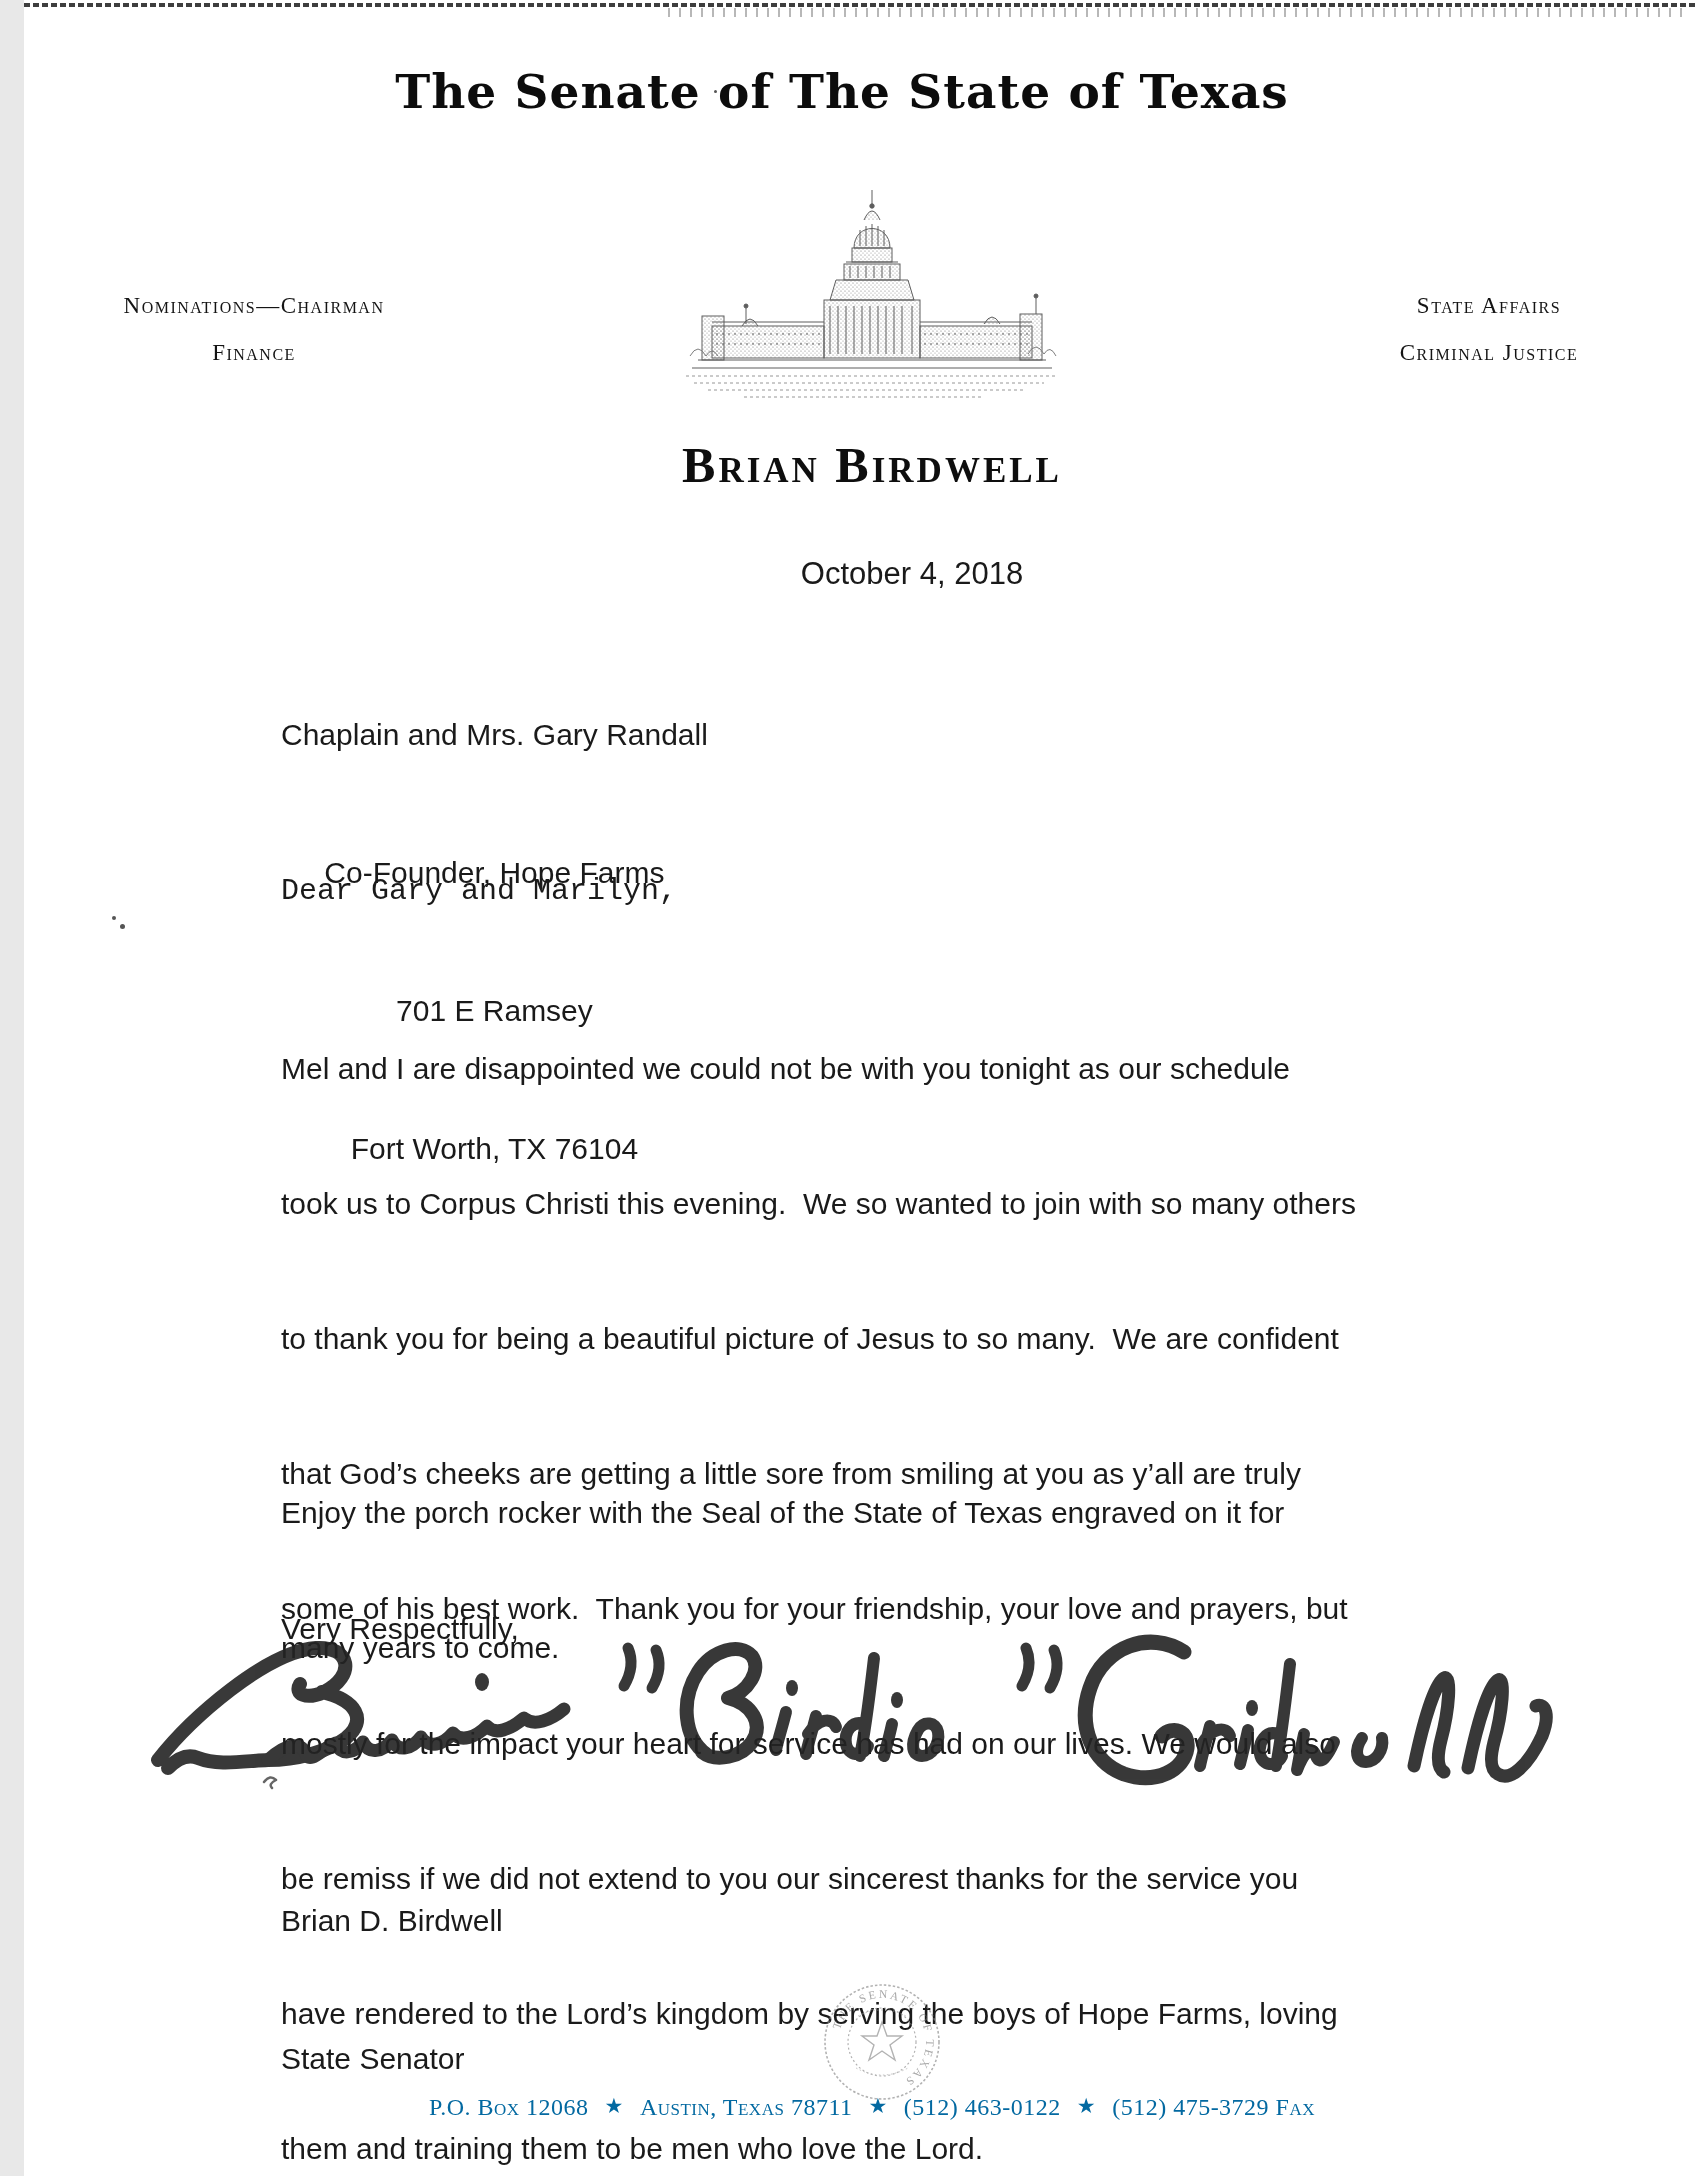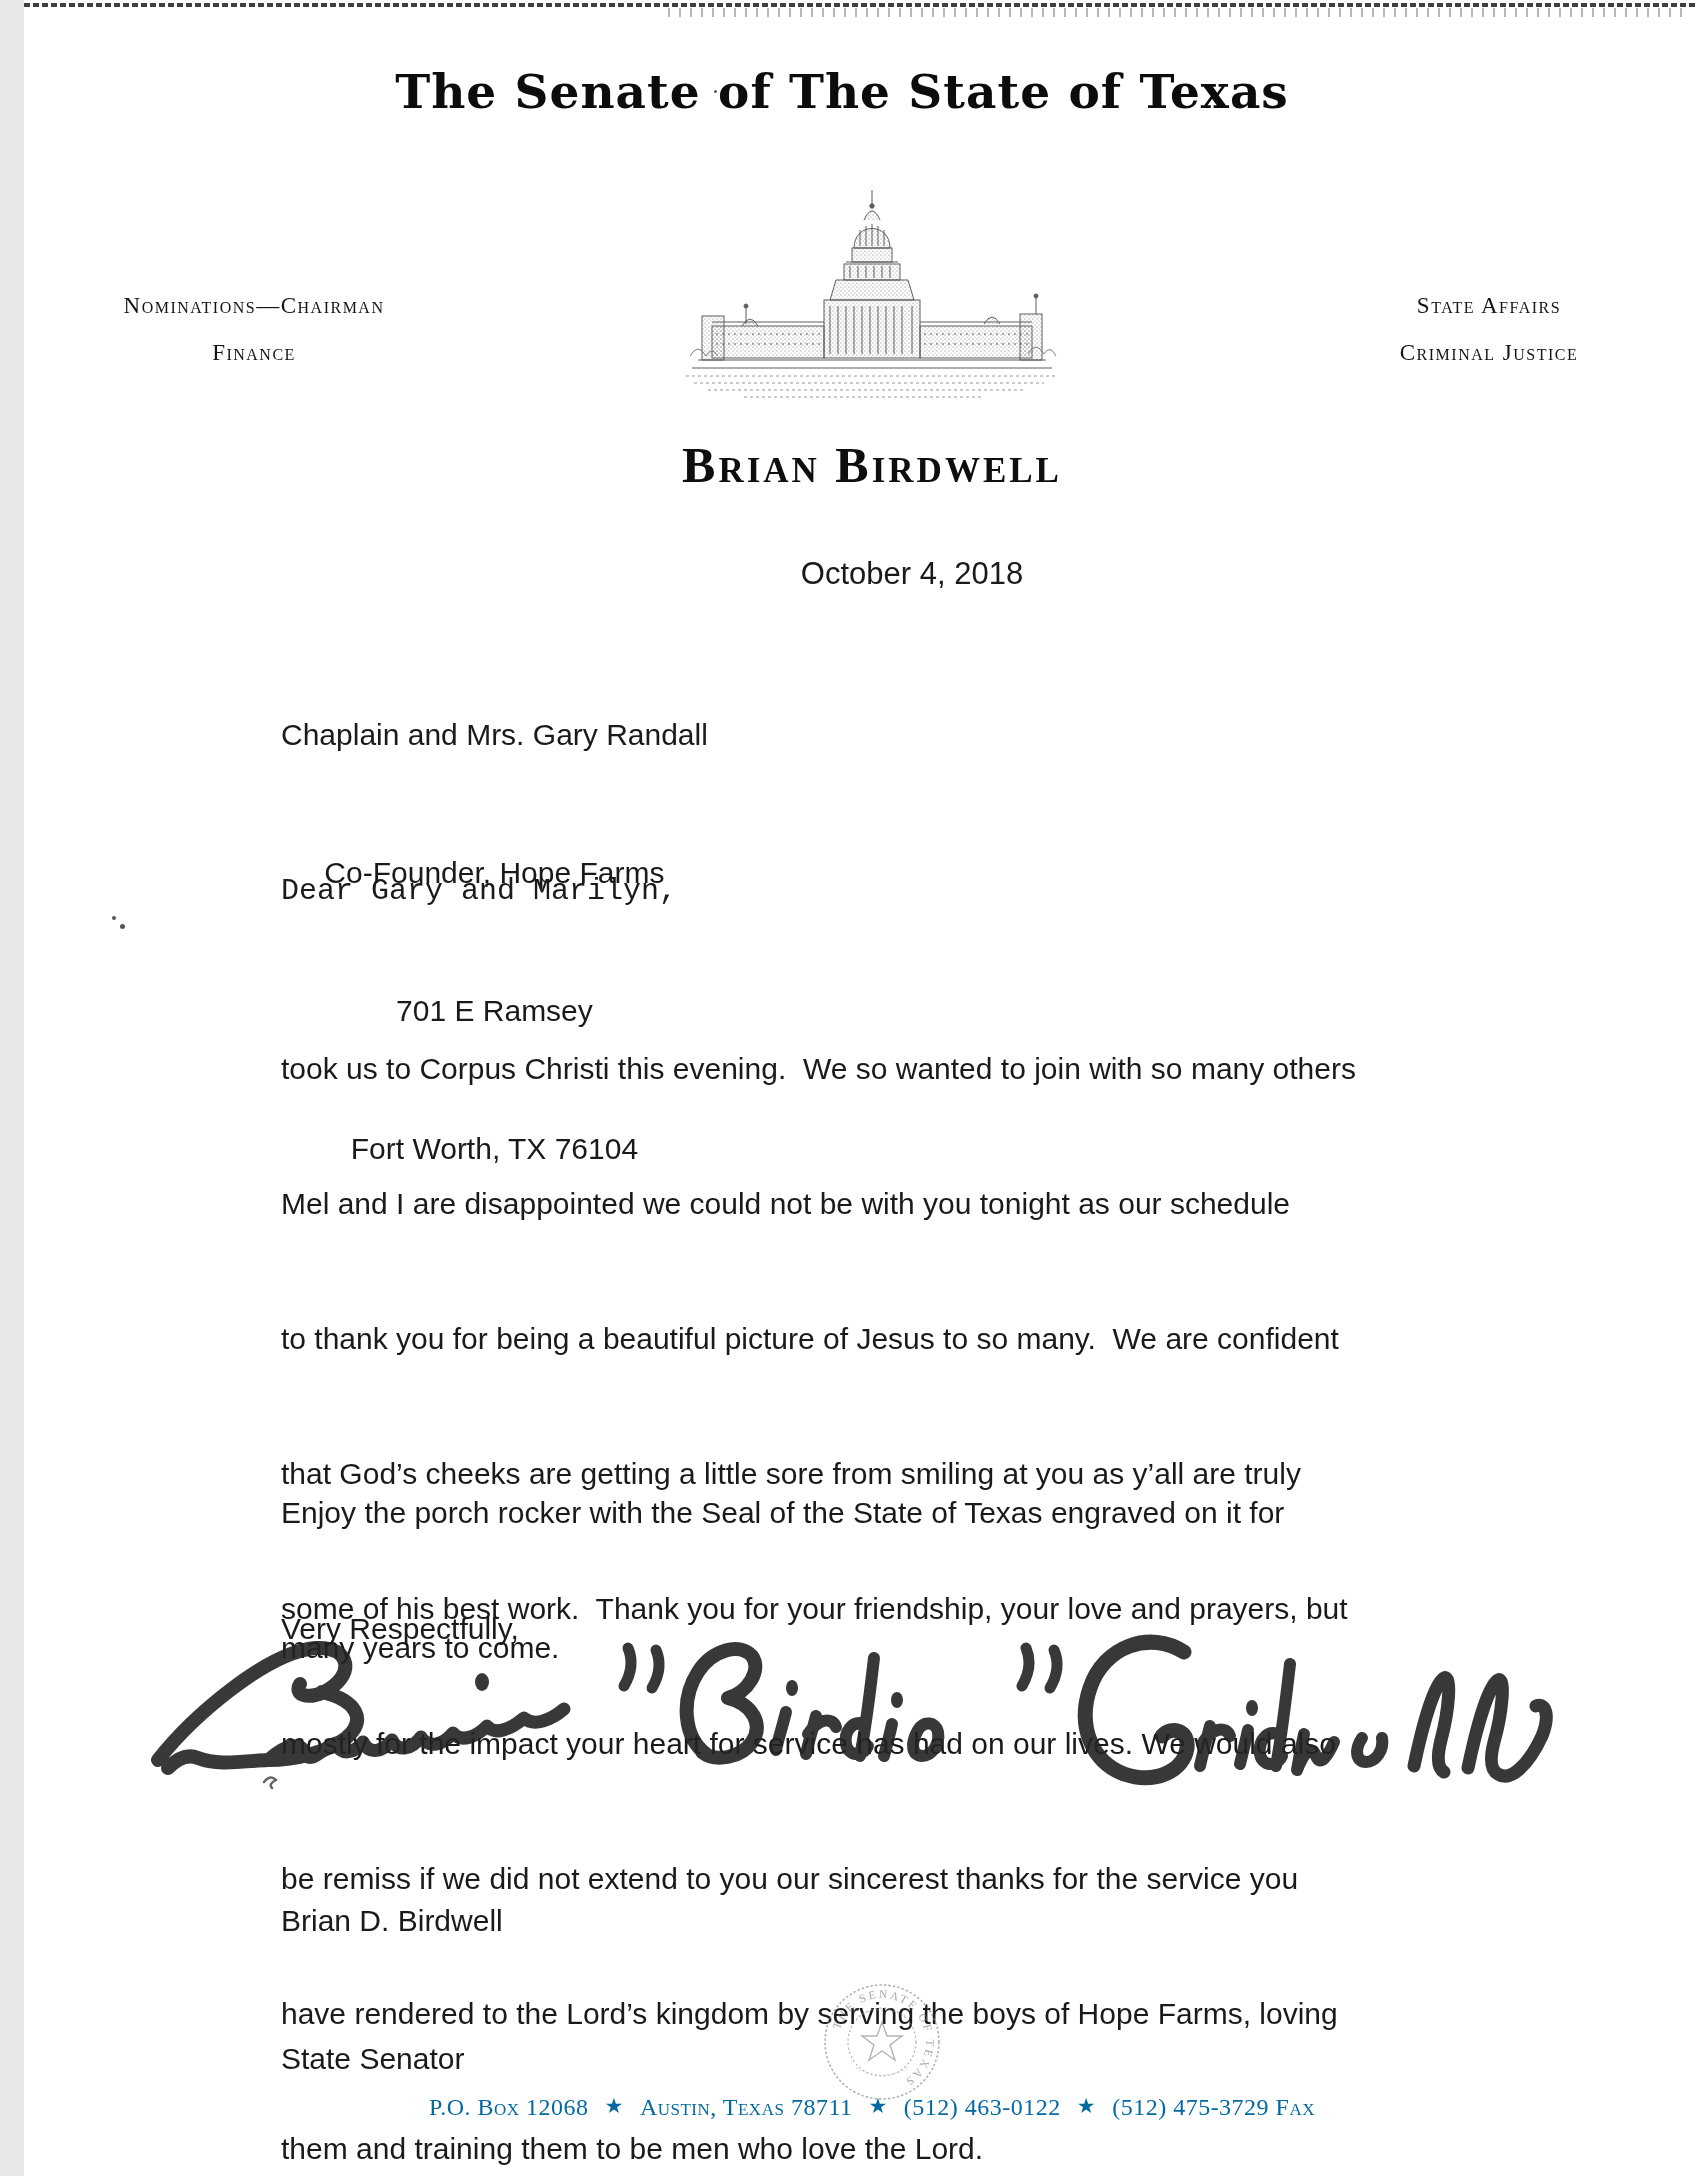--- a/index.html
+++ b/index.html
@@ -201,22 +201,22 @@
   <div class="block recipient">
     <div>Chaplain and Mrs. Gary Randall</div>
     <div>Co-Founder, Hope Farms</div>
     <div>701 E Ramsey</div>
     <div>Fort Worth, TX 76104</div>
   </div>
 
   <div class="block salutation">Dear Gary and Marilyn,</div>
 
   <div class="block para1">
+    <div>Mel and I are disappointed we could not be with you tonight as our schedule</div>
     <div>took us to Corpus Christi this evening.  We so wanted to join with so many others</div>
-    <div>Mel and I are disappointed we could not be with you tonight as our schedule</div>
     <div>to thank you for being a beautiful picture of Jesus to so many.  We are confident</div>
     <div>that God’s cheeks are getting a little sore from smiling at you as y’all are truly</div>
     <div>some of his best work.  Thank you for your friendship, your love and prayers, but</div>
     <div>mostly for the impact your heart for service has had on our lives. We would also</div>
     <div>be remiss if we did not extend to you our sincerest thanks for the service you</div>
     <div>have rendered to the Lord’s kingdom by serving the boys of Hope Farms, loving</div>
     <div>them and training them to be men who love the Lord.</div>
   </div>
 
   <div class="block para2">

